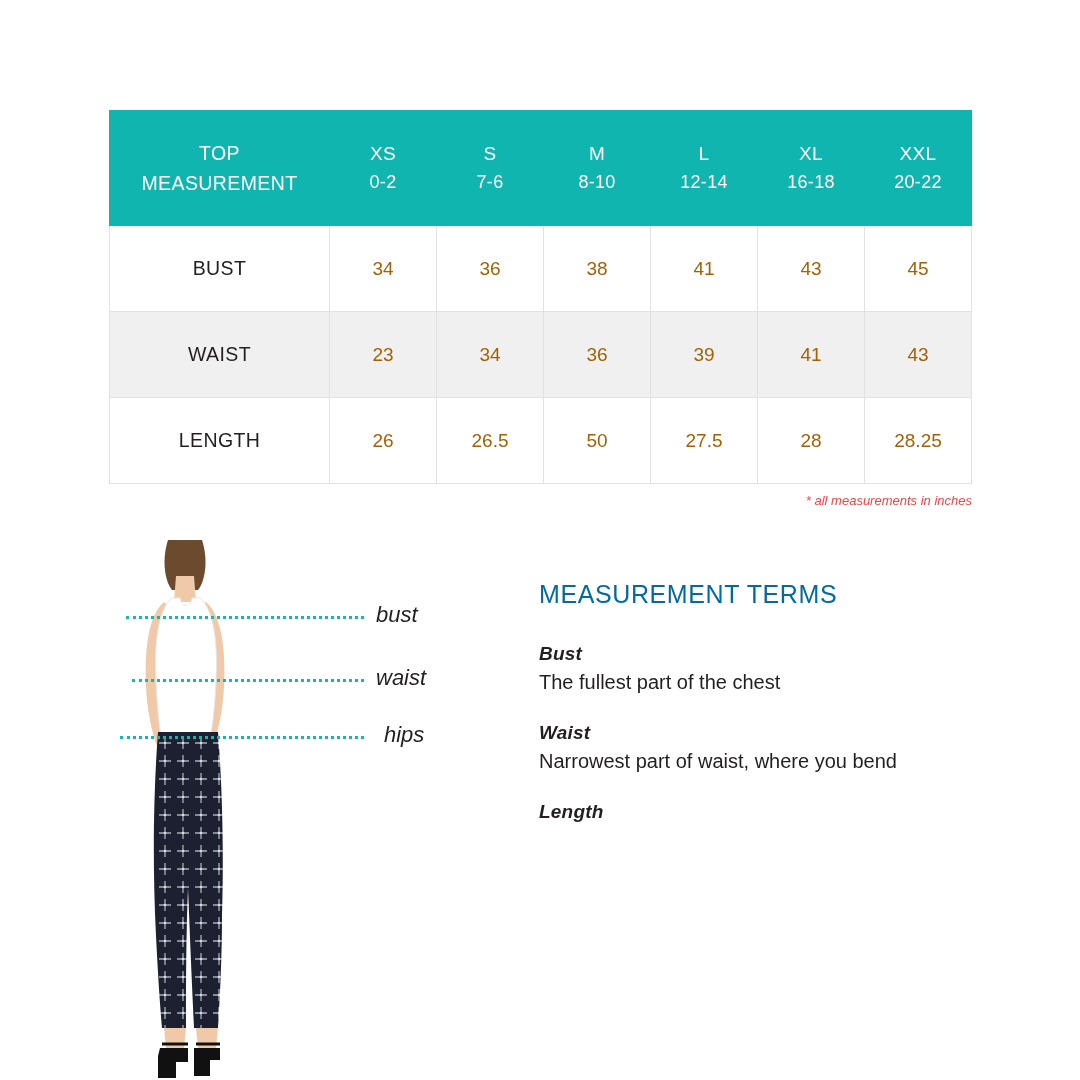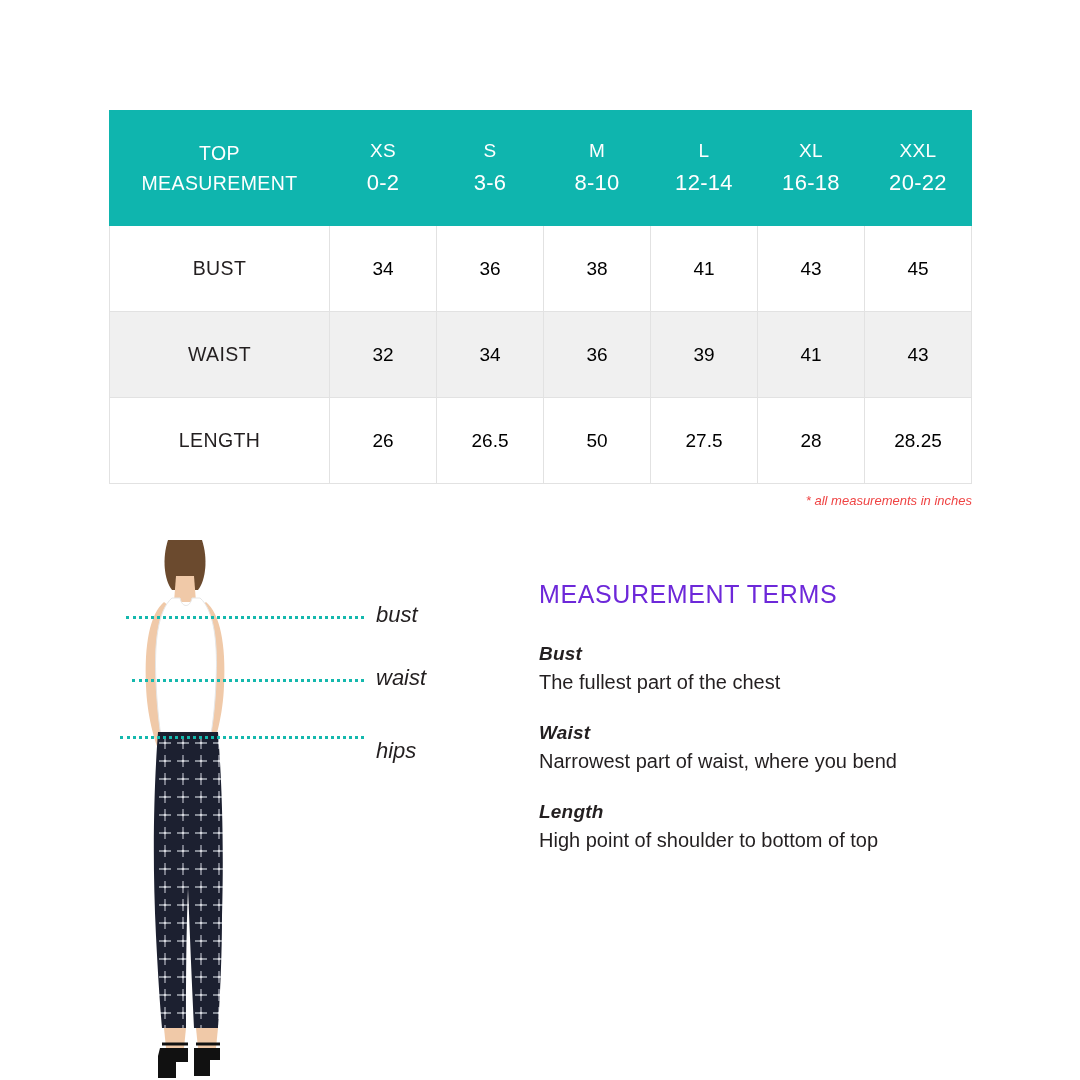--- a/index.html
+++ b/index.html
@@ -34,31 +34,31 @@
     font-weight: 400;
   }
   .head-label {
     text-align: left;
     padding-left: 27px;
     font-size: 19.5px;
     line-height: 1.55;
     letter-spacing: .4px;
   }
   .head-size { font-size: 19px; line-height: 1.55; letter-spacing: .3px; }
-  .head-size .rng { display: block; font-size: 22px; }
+  .head-size .rng { display: block; font-size: 18px; }
 
   .size-table tbody tr { height: 86px; }
   .size-table tbody tr.alt td { background: #f0f0f0; }
   .row-label {
     text-align: left;
     padding-left: 27px;
     font-size: 19.5px;
     letter-spacing: .4px;
   }
-  .cell-val { font-size: 19px; color: #000000; }
+  .cell-val { font-size: 19px; color: #a16207; }
 
   col.c0 { width: 220px; }
   col.c1, col.c2, col.c3, col.c4, col.c5, col.c6 { width: 107px; }
 
   
   .notes {
     position: absolute;
     right: 108px; top: 490px;
     text-align: right;
     font-style: italic;
@@ -66,21 +66,21 @@
     color: #ef4444;
     line-height: 1.62;
   }
 
   
   .terms { position: absolute; left: 539px; top: 580px; width: 460px; }
   .terms h2 {
     margin: 0 0 34px 0;
     font-size: 25px;
     font-weight: 400;
-    color: #6d28d9;
+    color: #0369a1;
     letter-spacing: .6px;
   }
   .term { margin-bottom: 28px; }
   .term .t-name {
     font-weight: bold;
     font-style: italic;
     font-size: 19px;
     letter-spacing: .2px;
     margin-bottom: 6px;
   }
@@ -125,21 +125,21 @@
         <th class="head-label">
           <span>TOP</span><br>
           <span>MEASUREMENT</span>
         </th>
         <th class="head-size">
           <span>XS</span>
           <span class="rng">0-2</span>
         </th>
         <th class="head-size">
           <span>S</span>
-          <span class="rng">3-6</span>
+          <span class="rng">7-6</span>
         </th>
         <th class="head-size">
           <span>M</span>
           <span class="rng">8-10</span>
         </th>
         <th class="head-size">
           <span>L</span>
           <span class="rng">12-14</span>
         </th>
         <th class="head-size">
@@ -157,21 +157,21 @@
         <td class="row-label">BUST</td>
         <td class="cell-val">34</td>
         <td class="cell-val">36</td>
         <td class="cell-val">38</td>
         <td class="cell-val">41</td>
         <td class="cell-val">43</td>
         <td class="cell-val">45</td>
       </tr>
       <tr class="alt">
         <td class="row-label">WAIST</td>
-        <td class="cell-val">32</td>
+        <td class="cell-val">23</td>
         <td class="cell-val">34</td>
         <td class="cell-val">36</td>
         <td class="cell-val">39</td>
         <td class="cell-val">41</td>
         <td class="cell-val">43</td>
       </tr>
       <tr>
         <td class="row-label">LENGTH</td>
         <td class="cell-val">26</td>
         <td class="cell-val">26.5</td>
@@ -193,21 +193,20 @@
     <div class="term">
       <div class="t-name">Bust</div>
       <div class="t-desc">The fullest part of the chest</div>
     </div>
     <div class="term">
       <div class="t-name">Waist</div>
       <div class="t-desc">Narrowest part of waist, where you bend</div>
     </div>
     <div class="term">
       <div class="t-name">Length</div>
-      <div class="t-desc">High point of shoulder to bottom of top</div>
     </div>
   </div>
 
   <div class="figure">
     <svg class="model" viewBox="0 0 200 545">
       <defs>
         <pattern id="pantsPat" width="18" height="18" patternUnits="userSpaceOnUse">
           <rect width="18" height="18" fill="#1c2030"></rect>
           <path d="M9 3 L9 15 M3 9 L15 9" stroke="#d8dbe4" stroke-width="1.3" opacity="0.75"></path>
           <circle cx="9" cy="9" r="1.3" fill="#e8eaf0" opacity="0.8"></circle>
@@ -235,16 +234,16 @@
       <path d="M60 508 L86 508" stroke="#111111" stroke-width="3"></path>
       <path d="M94 508 L118 508" stroke="#111111" stroke-width="3"></path>
     </svg>
 
     <span class="lead bust" style="position:absolute;left:30px;top:80px;width:238px;"></span>
     <span class="lead waist" style="position:absolute;left:36px;top:143px;width:232px;"></span>
     <span class="lead hips" style="position:absolute;left:24px;top:200px;width:244px;"></span>
 
     <span class="lead-label bust" style="position:absolute;left:280px;top:66px;">bust</span>
     <span class="lead-label waist" style="position:absolute;left:280px;top:129px;">waist</span>
-    <span class="lead-label hips" style="position:absolute;left:280px;top:186px;margin-top:16px;">hips</span>
+    <span class="lead-label hips" style="position:absolute;left:288px;top:186px;">hips</span>
   </div>
 
 </div>
 
 </body></html>

